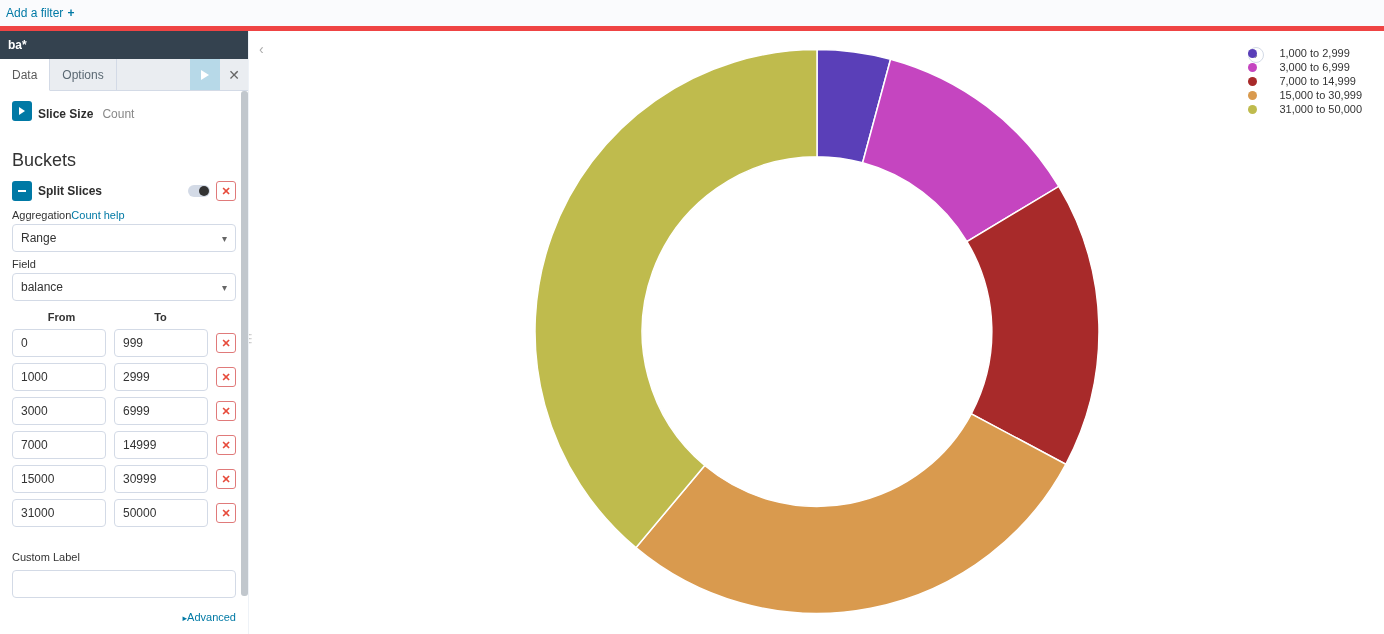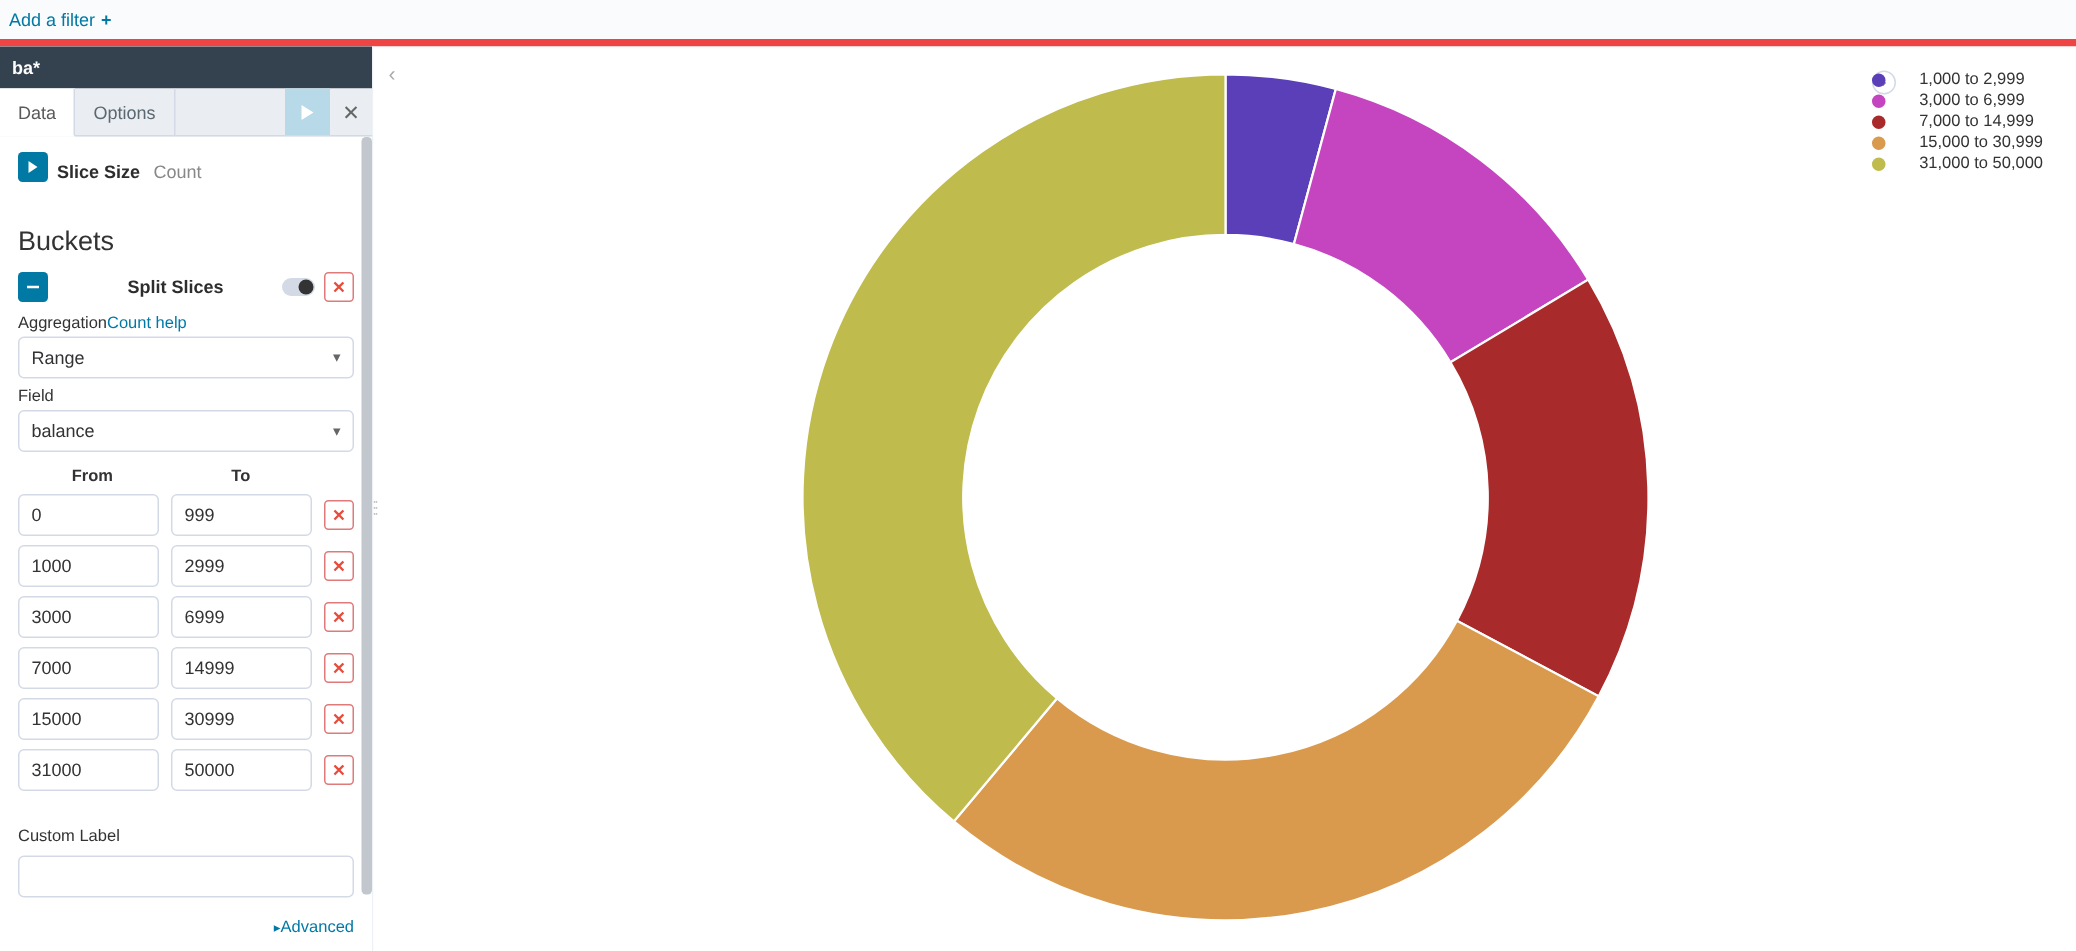--- a/index.html
+++ b/index.html
@@ -29,21 +29,21 @@
 
   .metric-row { display: flex; align-items: flex-end; gap: 6px; margin-bottom: 29px; }
   .sq-btn { width: 20px; height: 20px; background: #0079a5; border-radius: 3px; display: flex; align-items: center; justify-content: center; cursor: pointer; }
   .sq-btn svg { fill: #fff; }
   .metric-row .label { font-weight: 600; font-size: 12px; }
   .metric-row .sub { color: #888; font-size: 12px; margin-left: 3px; }
 
   h2.buckets { font-size: 18px; font-weight: 400; color: #333; margin: 10px 0 10px; }
 
   .split-header { display: flex; align-items: center; gap: 6px; margin-bottom: 8px; }
-  .split-header .title { font-weight: 600; font-size: 12px; flex: 1; margin-left: 47px; }
+  .split-header .title { font-weight: 600; font-size: 12px; flex: 1; }
   .toggle { width: 22px; height: 12px; border-radius: 6px; background: #d3dae6; position: relative; cursor: pointer; }
   .toggle:after { content: ""; width: 10px; height: 10px; background: #333; border-radius: 50%; position: absolute; top: 1px; right: 1px; }
   .x-btn { width: 20px; height: 20px; border: 1px solid #e07a7a; border-radius: 3px; display: flex; align-items: center; justify-content: center; color: #e74c3c; font-weight: 700; font-size: 11px; cursor: pointer; background: #fff; }
 
   .field-label { font-size: 11px; color: #333; margin-top: 6px; margin-bottom: 3px; display: flex; }
   .field-label a { color: #0079a5; font-size: 11px; text-decoration: none; cursor: pointer; }
   .select { width: 100%; height: 28px; border: 1px solid #d3dae6; border-radius: 4px; background: #fff; padding: 0 8px; font-size: 12px; color: #333; display: flex; align-items: center; justify-content: space-between; cursor: pointer; }
   .select .caret { color: #666; font-size: 10px; }
 
   .ranges-header { display: flex; margin-top: 10px; }

